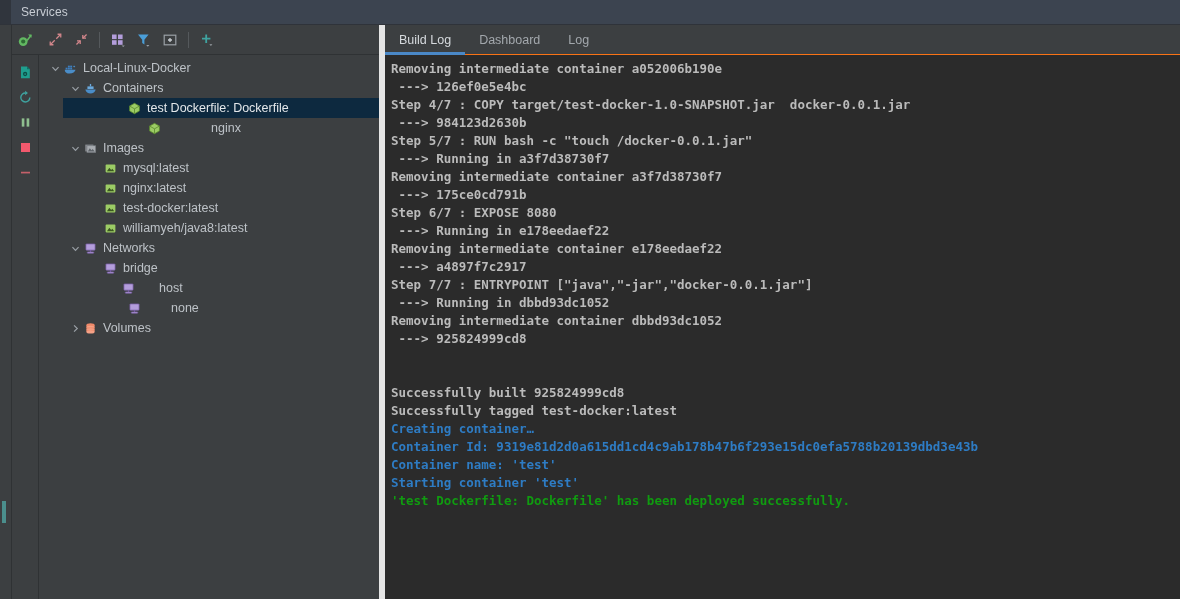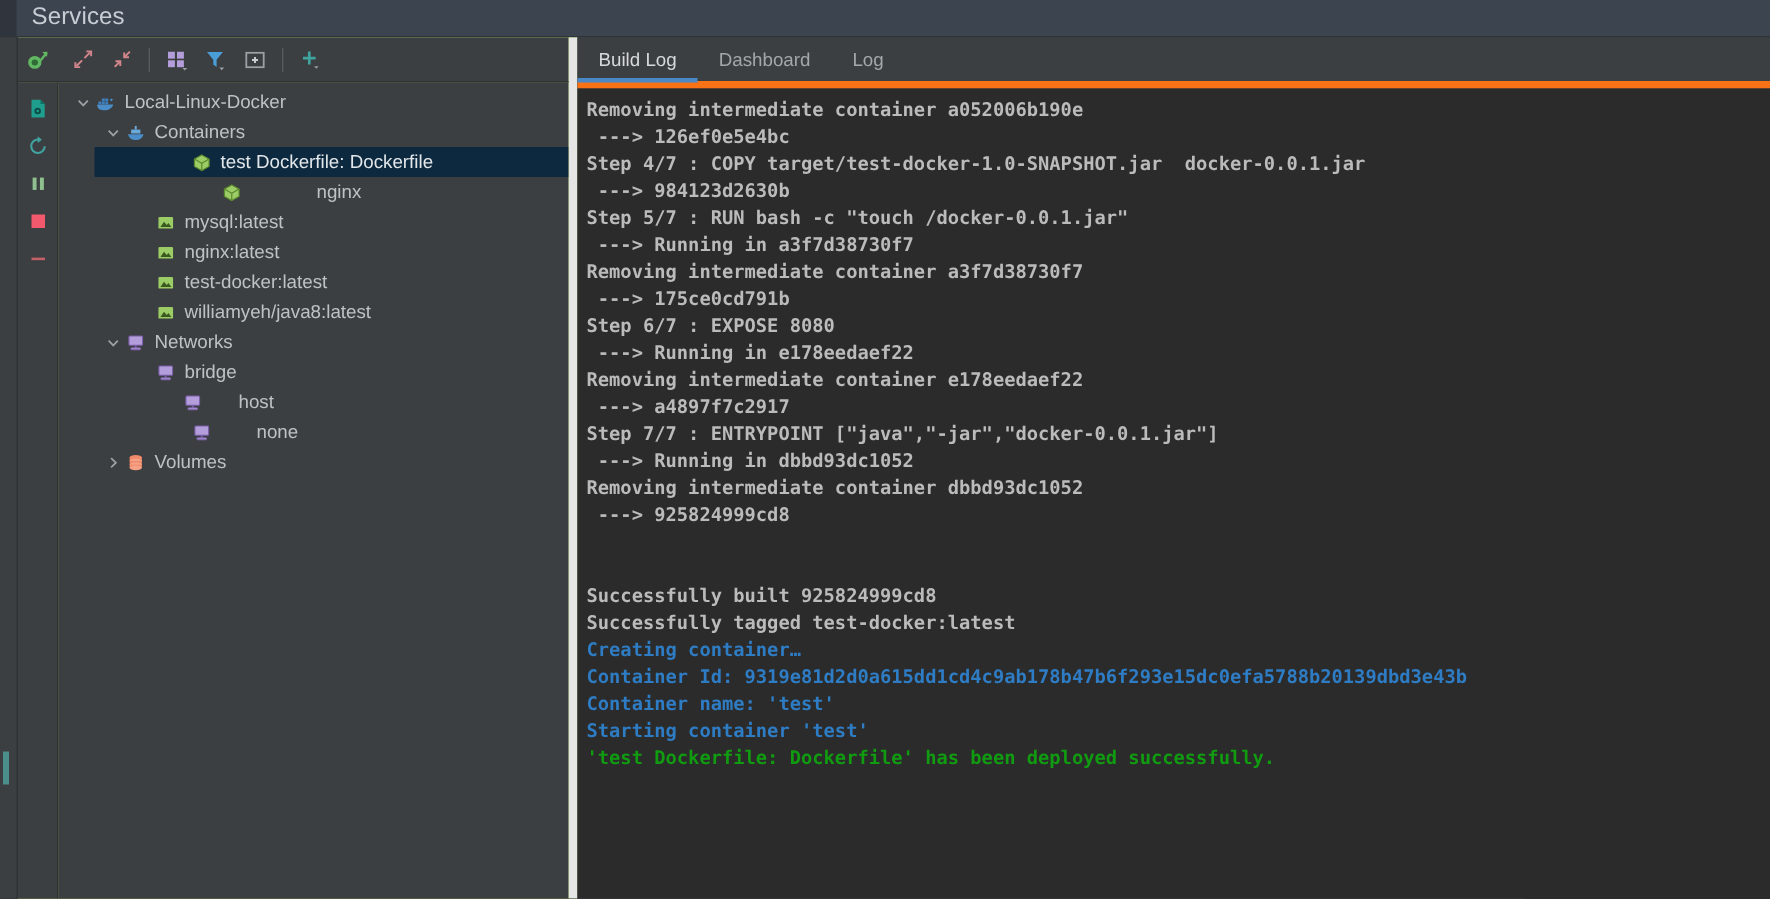--- a/index.html
+++ b/index.html
@@ -35,21 +35,21 @@
     border-bottom: 1px solid #2f333a;
   }
   .titlebar-edge {
     width: 11px;
     height: 24px;
     background: #30353d;
     flex: 0 0 auto;
   }
   .titlebar-title {
     padding-left: 10px;
-    font-size: 16px;
+    font-size: 12px;
     color: #c8cdd4;
     letter-spacing: .1px;
   }
 
   
   .body-split {
     flex: 1 1 auto;
     display: flex;
     min-height: 0;
   }
@@ -176,21 +176,21 @@
     flex-direction: column;
     min-width: 0;
     background: #3c3f41;
   }
   .tabs {
     height: 29px;
     flex: 0 0 auto;
     display: flex;
     align-items: stretch;
     background: #3c3f41;
-    border-bottom: 5px solid #f97316;
+    border-bottom: 1px solid #f97316;
   }
   .tab {
     padding: 0 14px;
     display: flex;
     align-items: center;
     font-size: 12.5px;
     color: #a3a8ad;
     position: relative;
   }
   .tab.active { color: #d6dade; }
@@ -391,20 +391,35 @@
             </div>
             <div class="tree-row" style="padding-left: 50px; gap: 44px;">
               <span class="twisty"></span>
               <span class="node-icon">
                 <svg width="13" height="13" viewBox="0 0 16 16">
                   <path d="M8 1.6 L14 5 L14 11 L8 14.4 L2 11 L2 5 Z" fill="#9ccc65" stroke="#5b8a2e" stroke-width="1"></path>
                   <path d="M2 5 L8 8.4 L14 5 M8 8.4 L8 14.4" stroke="#5b8a2e" stroke-width="1" fill="none"></path>
                 </svg>
               </span>
               <span class="node-label">nginx</span>
+            </div>
+            <div class="tree-row" style="padding-left: 30px;">
+              <span class="twisty">
+                <svg width="9" height="9" viewBox="0 0 10 10">
+                  <path d="M1.6 3.4 L5 7 L8.4 3.4" fill="none" stroke="#9aa0a6" stroke-width="1.3"></path>
+                </svg>
+              </span>
+              <span class="node-icon">
+                <svg width="13" height="13" viewBox="0 0 16 16">
+                  <rect x="1.6" y="3.2" width="10" height="8.4" fill="#8b8f94"></rect>
+                  <rect x="3.6" y="4.6" width="10.8" height="8.4" fill="#a7abb0" stroke="#6f7378" stroke-width="0.8"></rect>
+                  <path d="M4.6 11.6 L7.2 7.8 L9.2 10.2 L10.6 8.6 L13.4 11.6 Z" fill="#5e6368"></path>
+                </svg>
+              </span>
+              <span class="node-label">Images</span>
             </div>
             <div class="tree-row" style="padding-left: 50px;">
               <span class="twisty"></span>
               <span class="node-icon">
                 <svg width="13" height="13" viewBox="0 0 16 16">
                   <rect x="2" y="3.2" width="12" height="9.6" rx="1" fill="#9ccc65"></rect>
                   <path d="M3.6 11.4 L6.6 7.2 L8.8 9.8 L10.2 8.2 L12.6 11.4 Z" fill="#3c5a20"></path>
                 </svg>
               </span>
               <span class="node-label">mysql:latest</span>

